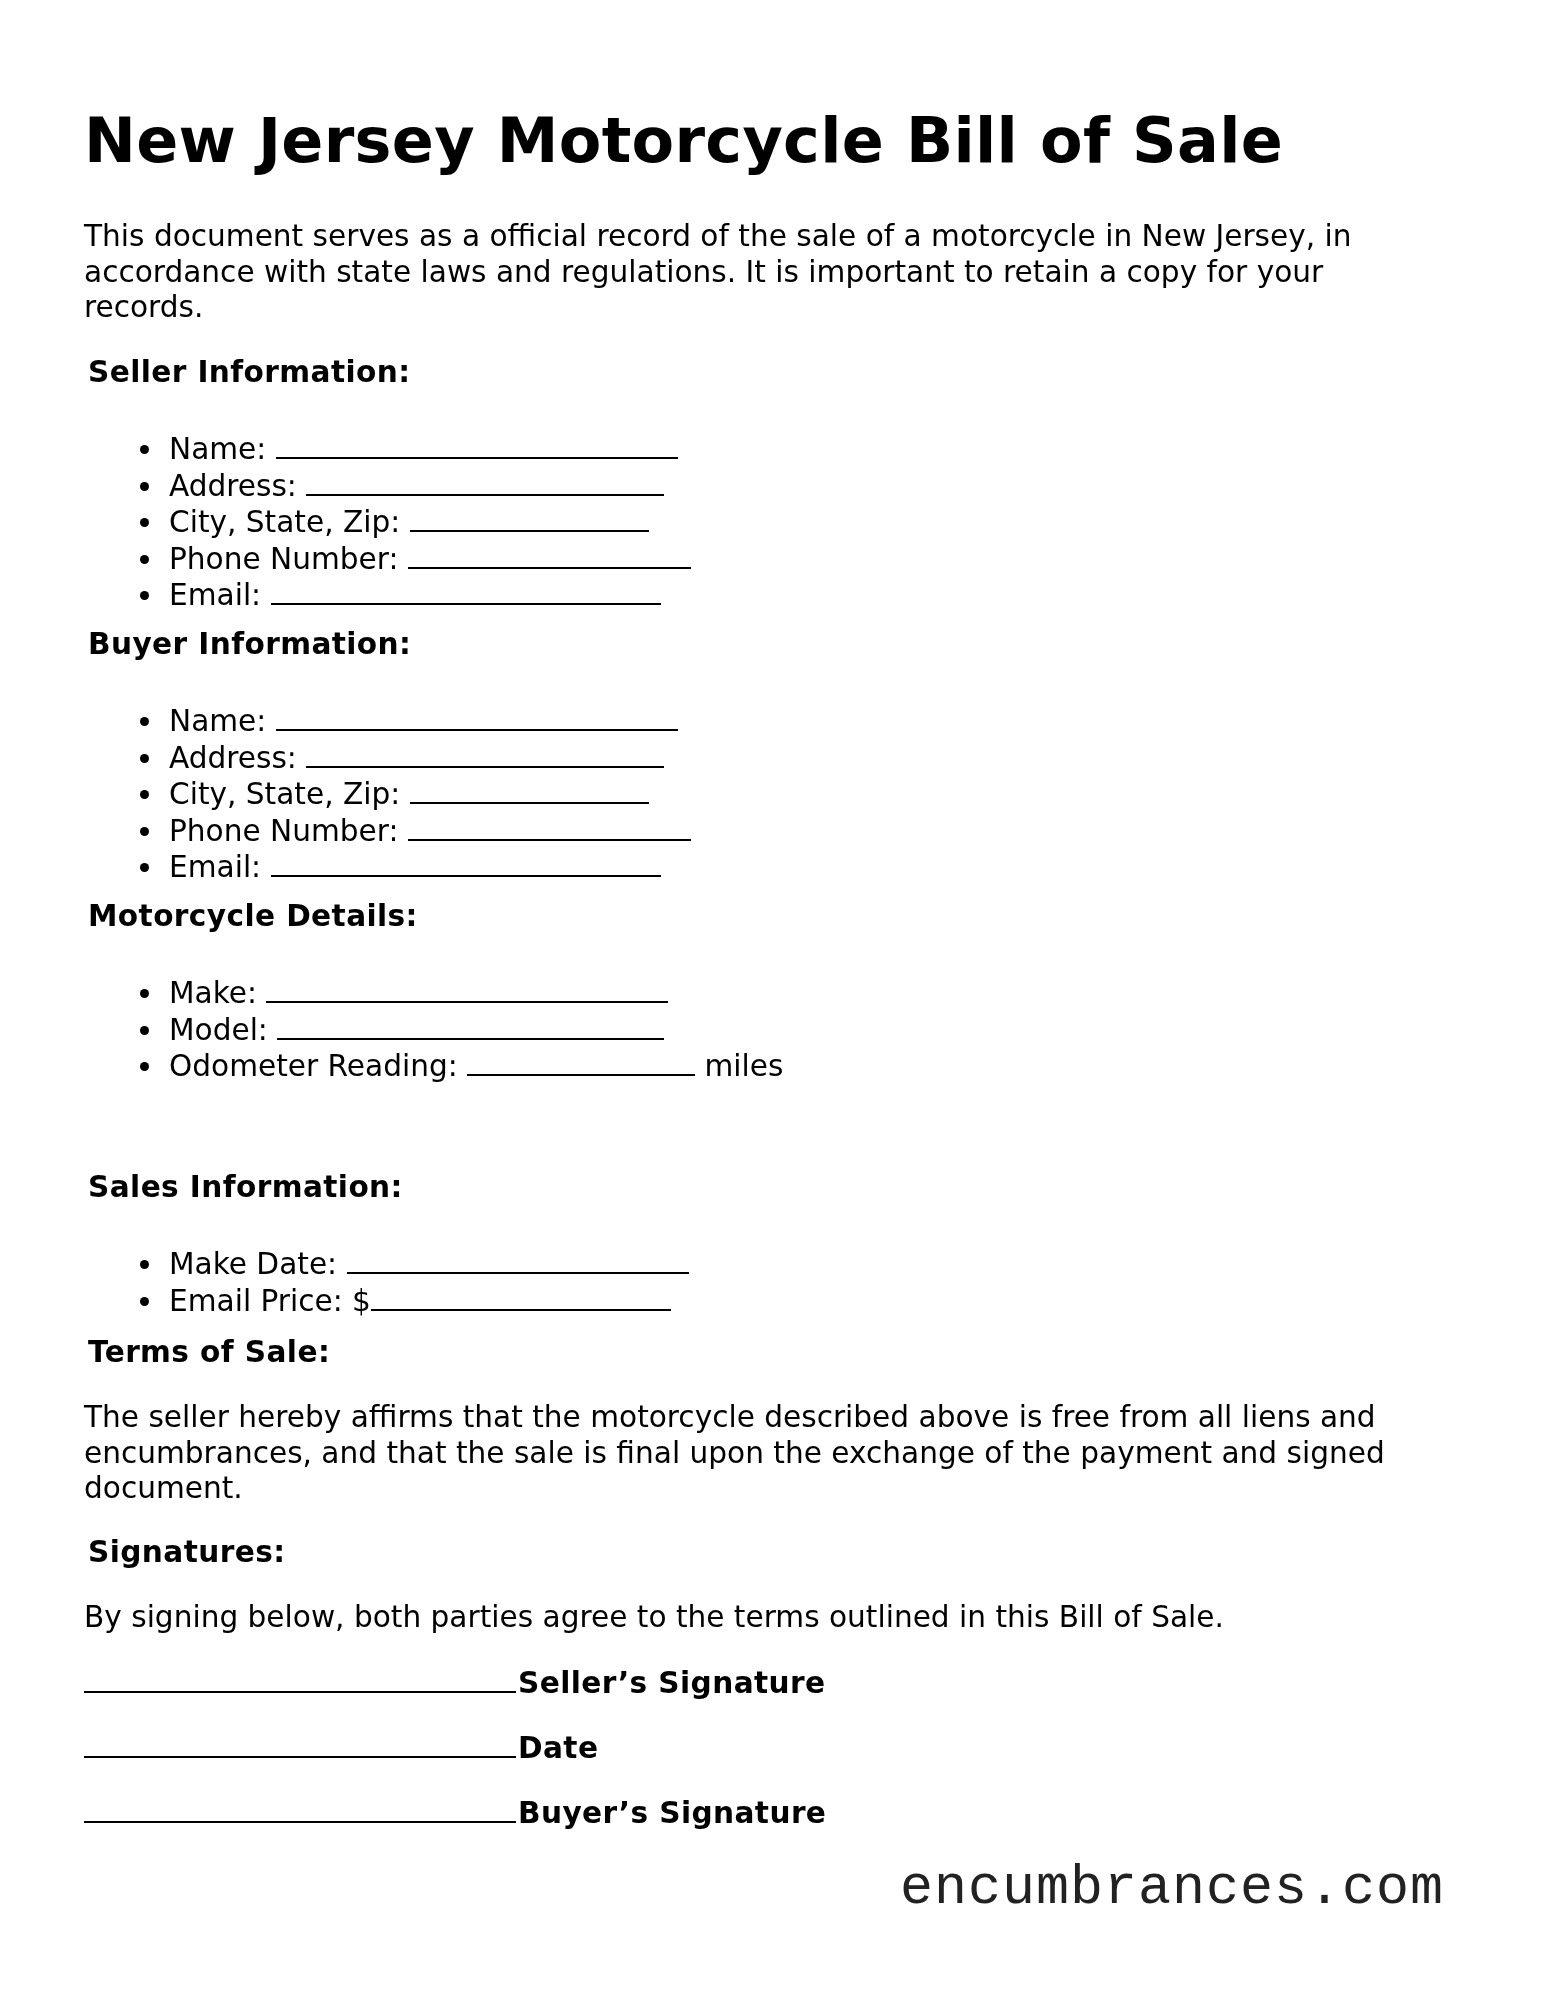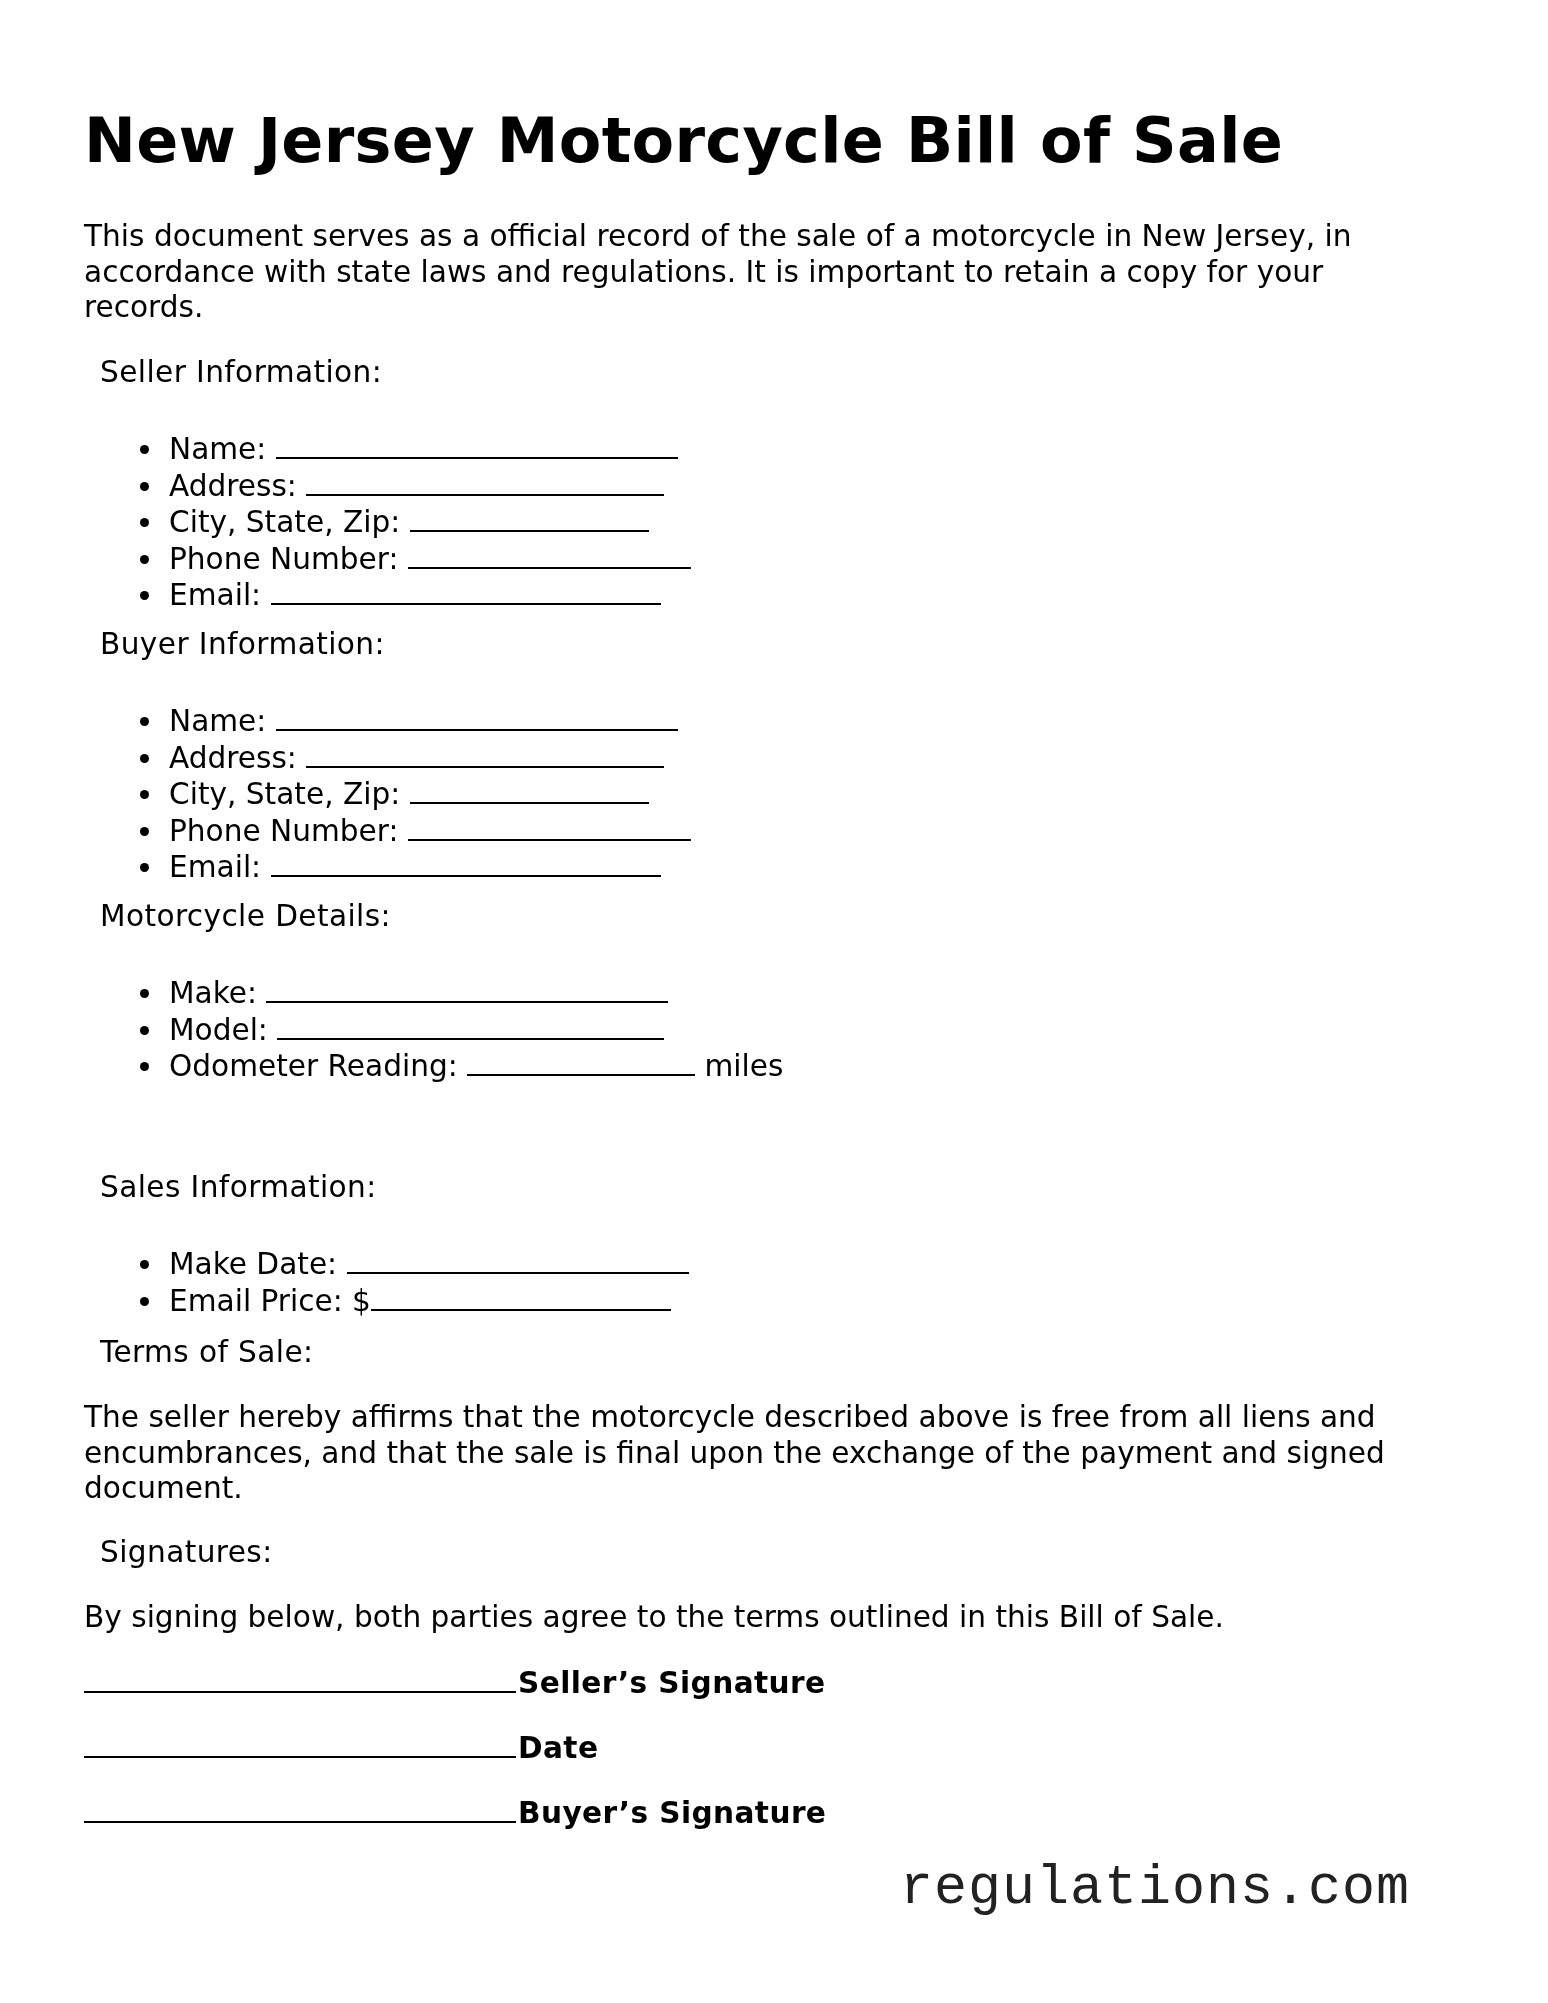--- a/index.html
+++ b/index.html
@@ -10,22 +10,22 @@
   .page { position: absolute; left: 84px; top: 0; width: 1390px; }
   h1 {
     position: absolute; top: 104px; left: 0; margin: 0;
     font-size: 62px; font-weight: bold; letter-spacing: 0.3px; white-space: nowrap;
   }
   .para {
     position: absolute; left: 0; margin: 0; width: 1345px;
     font-size: 29.6px; line-height: 35.6px;
   }
   .heading {
-    position: absolute; left: 16px; margin: 0;
-    font-size: 29.6px; font-weight: normal; line-height: 35.6px; letter-spacing: 0.4px;
+    position: absolute; left: 4px; margin: 0;
+    font-size: 29.6px; font-weight: bold; line-height: 35.6px; letter-spacing: 0.4px;
   }
   ul.list {
     position: absolute; left: 0; margin: 11px; padding: 0; list-style: none;
     font-size: 29.6px; line-height: 35.6px;
   }
   ul.list li { position: relative; padding-left: 74px; white-space: nowrap; }
   ul.list li::before {
     content: ""; position: absolute; left: 45px; top: 14px;
     width: 9px; height: 9px; border-radius: 50%; background: #000;
   }
@@ -92,13 +92,13 @@
   </div>
   <div class="sigrow" style="top:1730px;">
     <span class="line"></span><span class="sig-label">Date</span>
   </div>
   <div class="sigrow" style="top:1795px;">
     <span class="line"></span><span class="sig-label">Buyer’s Signature</span>
   </div>
 
 </div>
 
-<div class="watermark">regulations.com</div>
+<div class="watermark">encumbrances.com</div>
 
 </body></html>

